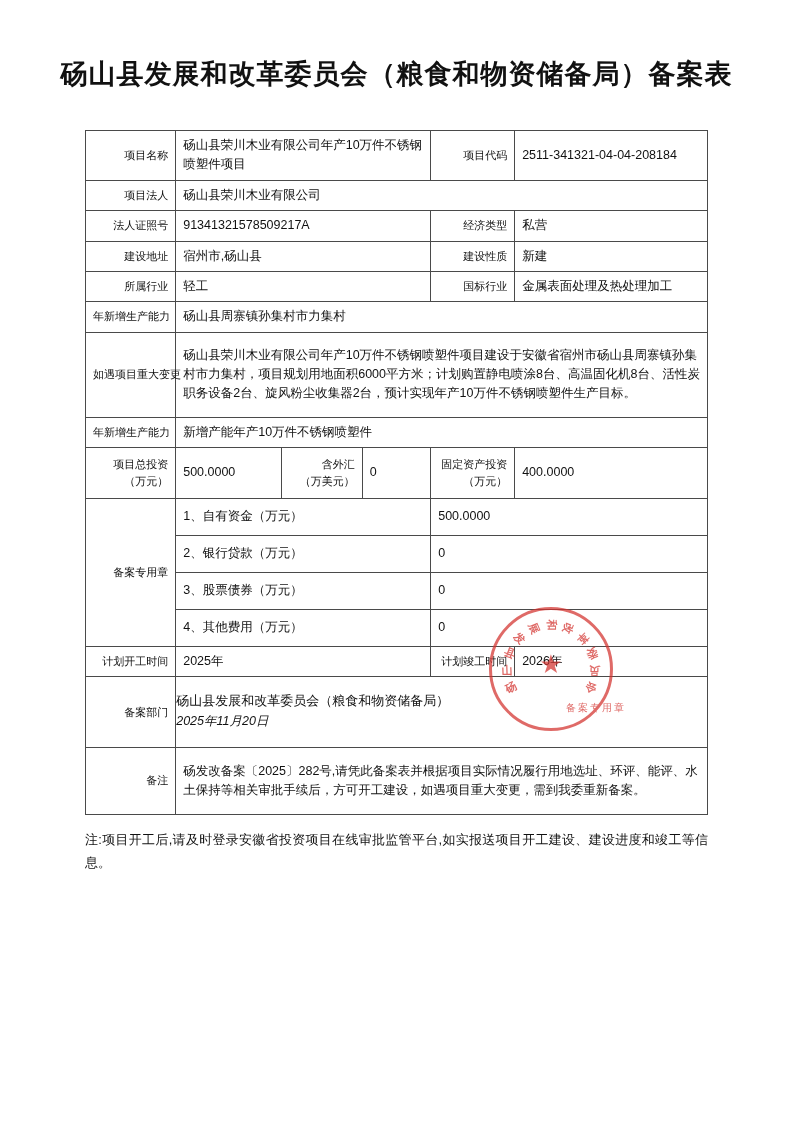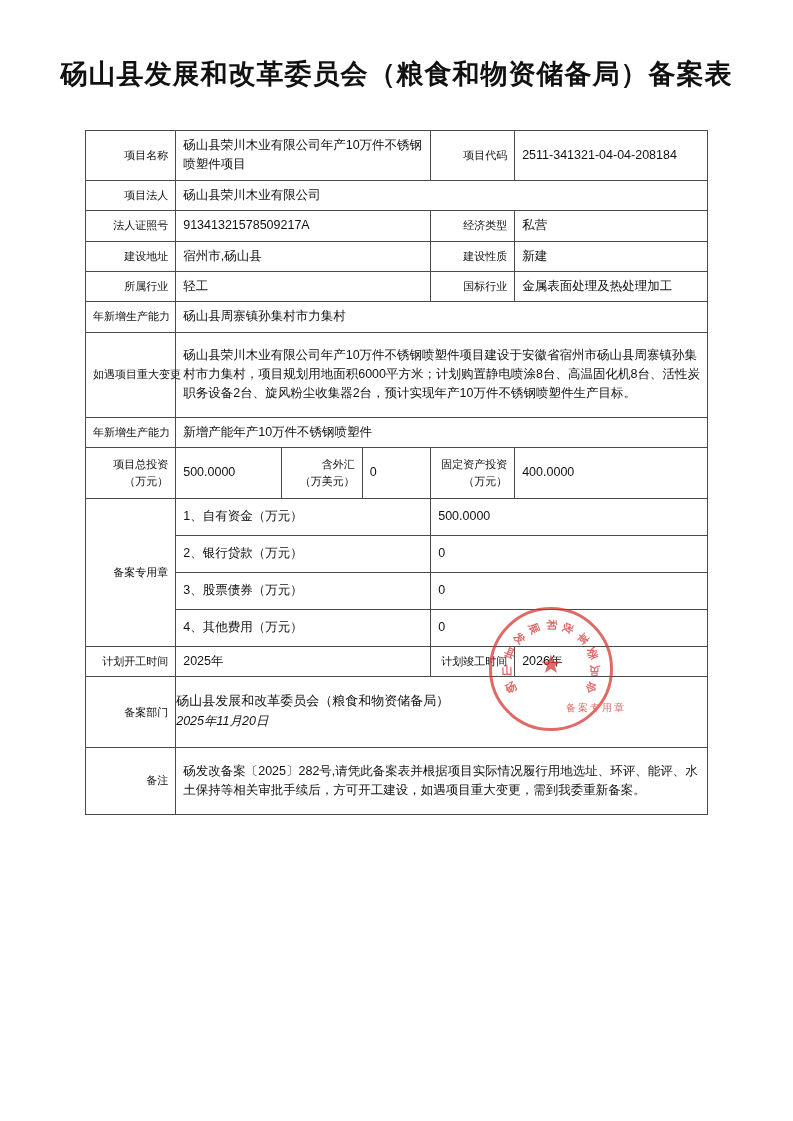--- a/index.html
+++ b/index.html
@@ -255,20 +255,21 @@
           </td>
         </tr>
         <tr>
           <td class="lbl" style="height:56px">备注</td>
           <td class="val content-block" colspan="6">砀发改备案〔2025〕282号,请凭此备案表并根据项目实际情况履行用地选址、环评、能评、水土保持等相关审批手续后，方可开工建设，如遇项目重大变更，需到我委重新备案。</td>
         </tr>
       </tbody>
     </table>
   </div>
 
+  <div class="note">注:项目开工后,请及时登录安徽省投资项目在线审批监管平台,如实报送项目开工建设、建设进度和竣工等信息。</div>
 
   <div class="seal">
     <div class="seal-inner">
       <div class="arc-text" id="seal-arc">
           <span style="transform: rotate(-115deg) translate(0px, -44px) rotate(90deg) translate(-50%, -50%);">砀</span>
           <span style="transform: rotate(-92deg) translate(0px, -44px) rotate(90deg) translate(-50%, -50%);">山</span>
           <span style="transform: rotate(-69deg) translate(0px, -44px) rotate(90deg) translate(-50%, -50%);">县</span>
           <span style="transform: rotate(-46deg) translate(0px, -44px) rotate(90deg) translate(-50%, -50%);">发</span>
           <span style="transform: rotate(-23deg) translate(0px, -44px) rotate(90deg) translate(-50%, -50%);">展</span>
           <span style="transform: rotate(0deg) translate(0px, -44px) rotate(90deg) translate(-50%, -50%);">和</span>

